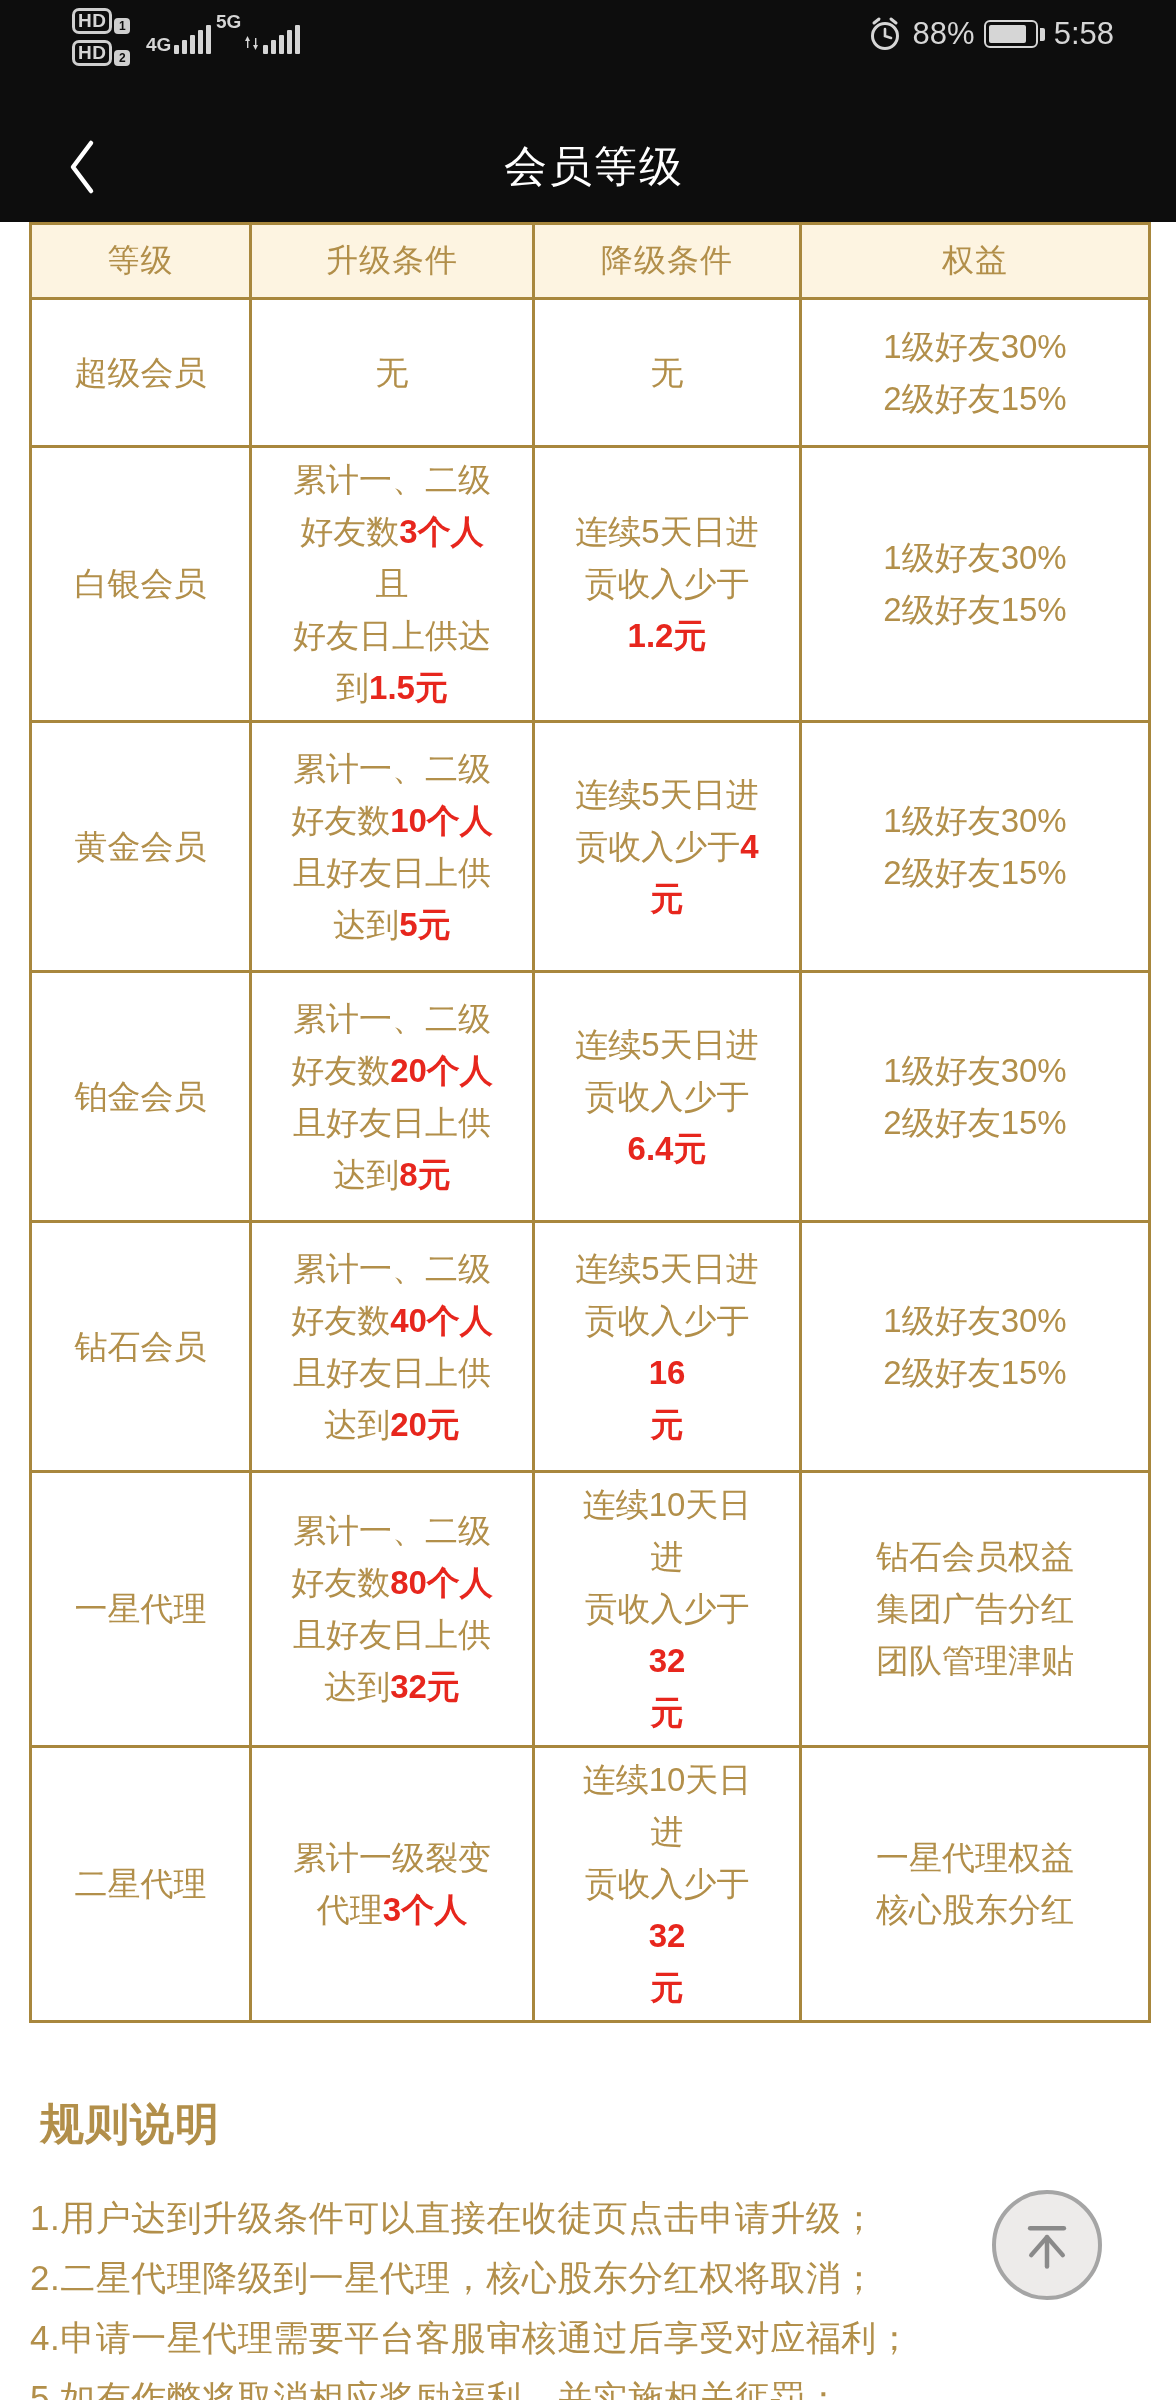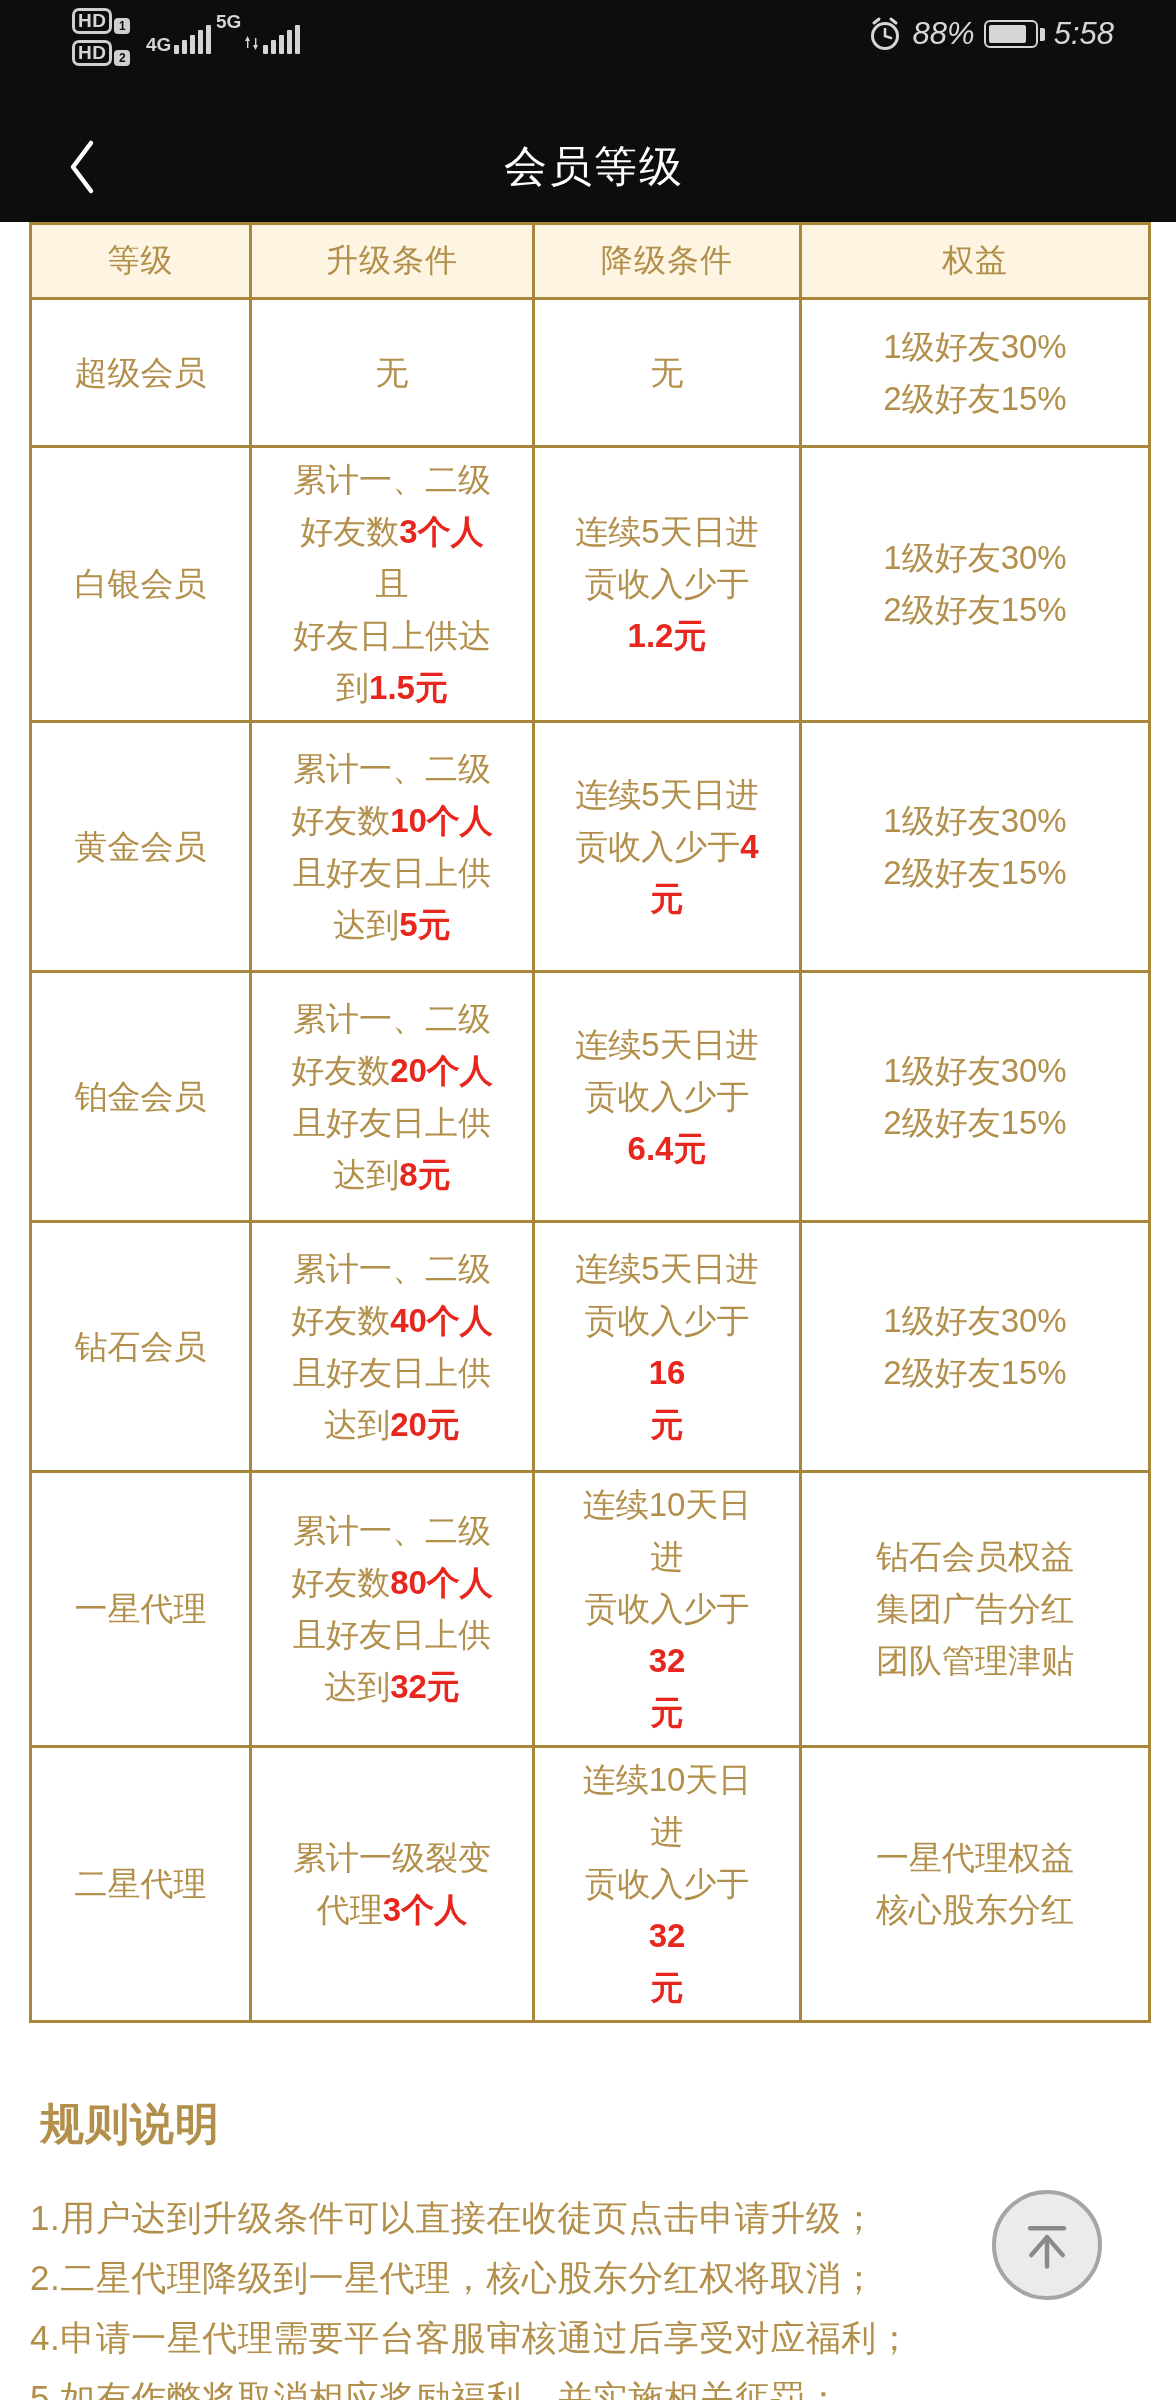--- a/index.html
+++ b/index.html
@@ -33,21 +33,21 @@
   .net{position:absolute;top:12px;display:flex;align-items:flex-start;gap:3px;}
   .net-4g{left:146px;align-items:flex-end;}
   .net-5g{left:216px;}
   .net-label{color:#d5d5d5;font-size:19px;font-weight:bold;line-height:19px;}
   .bars{display:flex;align-items:flex-end;gap:3px;margin-top:13px;}
   .bars i{display:block;width:5px;background:#d5d5d5;border-radius:1px;}
   .b1{height:9px;}.b2{height:14px;}.b3{height:19px;}.b4{height:24px;}.b5{height:29px;}
   .updown{margin-top:22px;}
   .sb-right{
     position:absolute;right:62px;top:12px;height:44px;
-    display:flex;align-items:center;gap:9px;color:var(--status-fg);font-size:31px;font-style:italic;
+    display:flex;align-items:center;gap:9px;color:var(--status-fg);font-size:31px;
   }
   .battery{display:flex;align-items:center;}
   .battery-body{
     width:54px;height:28px;border:2.5px solid var(--status-fg);border-radius:6px;
     padding:3px;display:flex;
   }
   .battery-fill{width:86%;background:var(--status-fg);border-radius:2px;}
   .battery-nub{width:5px;height:13px;background:var(--status-fg);border-radius:0 2px 2px 0;margin-left:2px;}
   .navbar{position:absolute;left:12px;right:0;top:112px;height:110px;}
   .back-btn{

